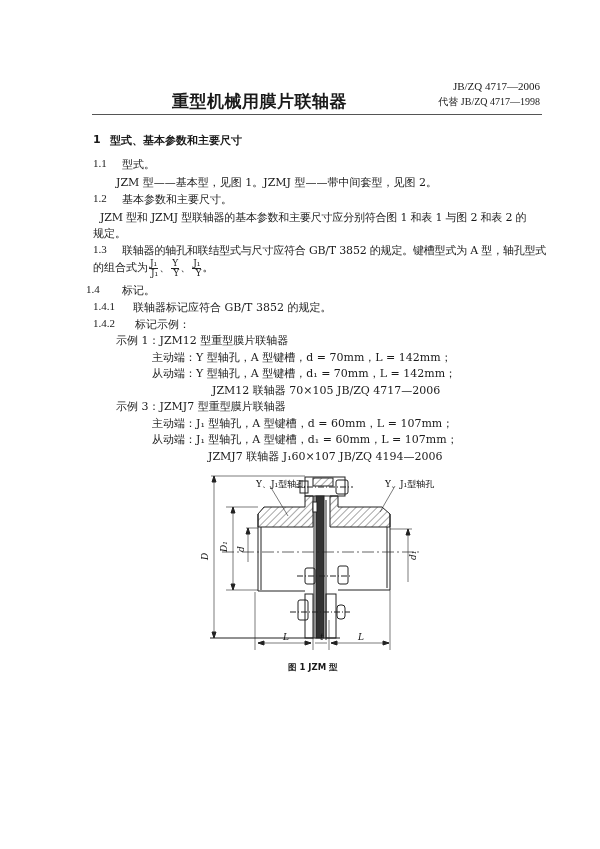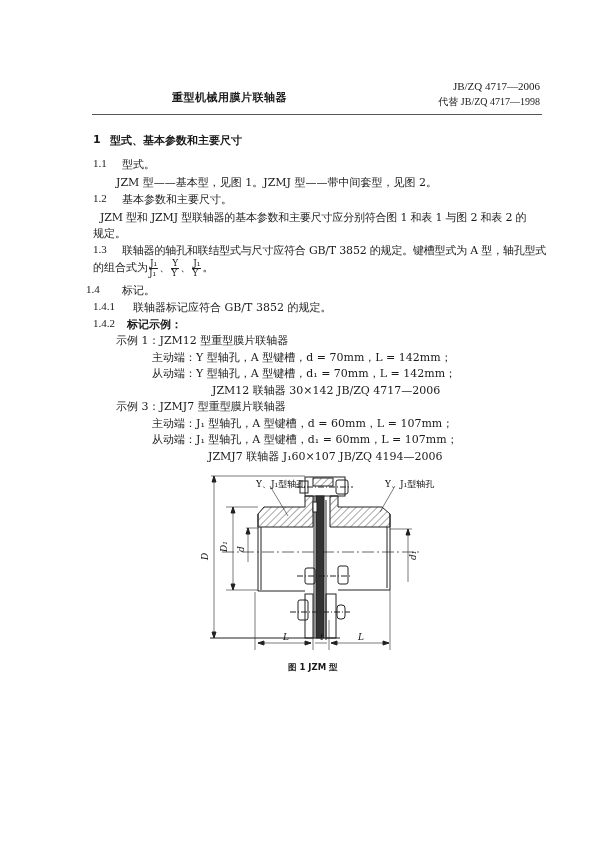--- a/index.html
+++ b/index.html
@@ -3,27 +3,27 @@
 <meta charset="utf-8">
 <style>
   html, body { margin: 0; padding: 0; background: #ffffff; }
   body {
     width: 600px; height: 849px; position: relative; overflow: hidden;
     font-family: "DejaVu Serif", "Liberation Serif", serif;
     color: #1a1a1a;
   }
   .abs { position: absolute; white-space: nowrap; }
   .std-code { font-family: "Liberation Serif", serif; font-size: 11px; right: 60px; text-align: center; }
-  .title { font-family: "DejaVu Sans", sans-serif; font-weight: bold; font-size: 11px; left: 172px; top: 90px; letter-spacing: 0.5px; }
+  .title { font-family: "DejaVu Sans", sans-serif; font-weight: bold; font-size: 17px; left: 172px; top: 90px; letter-spacing: 0.5px; }
   .rule { left: 92px; width: 450px; top: 114px; height: 1px; background: #555; }
   .h1 { font-family: "DejaVu Sans", sans-serif; font-weight: bold; font-size: 11px; }
   .num { font-family: Liberation Serif, serif; font-size: 11px; }
   .txt { font-size: 11px; }
   .cap { font-family: "DejaVu Sans", sans-serif; font-weight: bold; font-size: 8.5px; }
-  .frac { display: inline-block; vertical-align: middle; text-align: left; font-size: 9px; line-height: 9px; margin: 0 1px; }
+  .frac { display: inline-block; vertical-align: middle; text-align: right; font-size: 9px; line-height: 9px; margin: 0 1px; }
   .frac span { display: block; }
   .frac .top { border-bottom: 0.8px solid #222; padding: 0 1px; }
   svg text { font-family: "DejaVu Serif", serif; }
 </style>
 </head>
 <body>
 
 <div class="abs std-code" style="top:80px;">JB/ZQ 4717—2006</div>
 <div class="abs std-code" style="top:95px; font-size:10px;">代替 JB/ZQ 4717—1998</div>
 <div class="abs title">重型机械用膜片联轴器</div>
@@ -47,26 +47,26 @@
   <span>的组合式为</span><span class="frac"><span class="top">J₁</span><span>J₁</span></span><span>、</span><span class="frac"><span class="top">Y</span><span>Y</span></span><span>、</span><span class="frac"><span class="top">J₁</span><span>Y</span></span><span>。</span>
 </div>
 
 <div class="abs num" style="left:86px; top:283px;">1.4</div>
 <div class="abs txt" style="left:122px; top:283px;">标记。</div>
 
 <div class="abs num" style="left:93px; top:300px;">1.4.1</div>
 <div class="abs txt" style="left:133px; top:300px;">联轴器标记应符合 GB/T 3852 的规定。</div>
 
 <div class="abs num" style="left:93px; top:317px;">1.4.2</div>
-<div class="abs txt" style="left:127px; top:317px;font-weight:bold;">标记示例：</div>
+<div class="abs txt" style="left:135px; top:317px;">标记示例：</div>
 
 <div class="abs txt" style="left:116px; top:333px;">示例 1：JZM12 型重型膜片联轴器</div>
 <div class="abs txt" style="left:152px; top:350px;">主动端：Y 型轴孔，A 型键槽，d = 70mm，L = 142mm；</div>
 <div class="abs txt" style="left:152px; top:366px;">从动端：Y 型轴孔，A 型键槽，d₁ = 70mm，L = 142mm；</div>
-<div class="abs txt" style="left:212px; top:383px;">JZM12 联轴器 30×142    JB/ZQ 4717—2006</div>
+<div class="abs txt" style="left:212px; top:383px;">JZM12 联轴器 70×105    JB/ZQ 4717—2006</div>
 
 <div class="abs txt" style="left:116px; top:399px;">示例 3：JZMJ7 型重型膜片联轴器</div>
 <div class="abs txt" style="left:152px; top:416px;">主动端：J₁ 型轴孔，A 型键槽，d = 60mm，L = 107mm；</div>
 <div class="abs txt" style="left:152px; top:432px;">从动端：J₁ 型轴孔，A 型键槽，d₁ = 60mm，L = 107mm；</div>
 <div class="abs txt" style="left:208px; top:449px;">JZMJ7 联轴器 J₁60×107    JB/ZQ 4194—2006</div>
 
 <svg class="abs" style="left:0; top:0;" width="600" height="849">
   <defs>
     <pattern id="hatch" width="5" height="5" patternUnits="userSpaceOnUse" patternTransform="rotate(45)">
       <line x1="0" y1="0" x2="0" y2="5" stroke="#222" stroke-width="0.8"></line>

